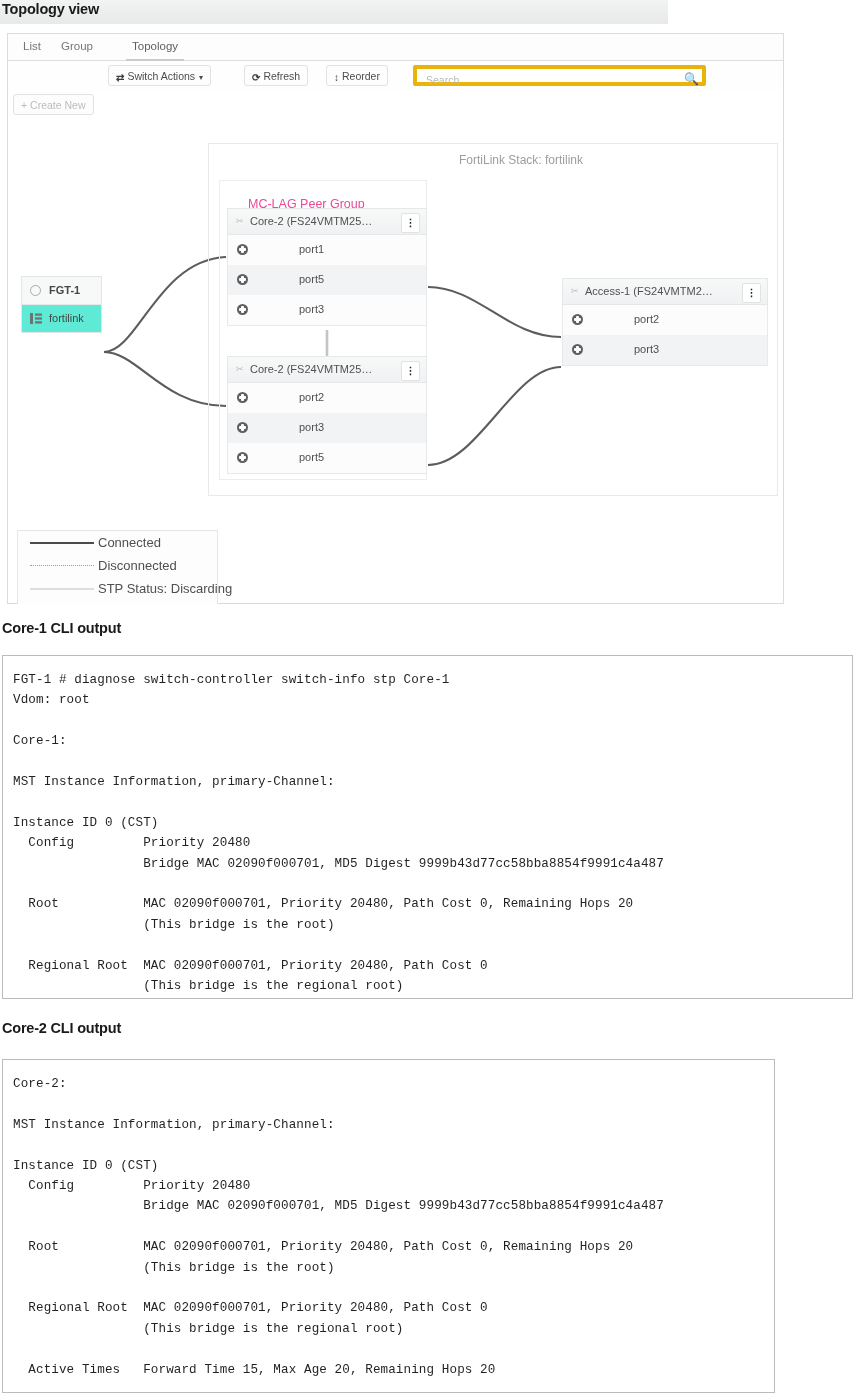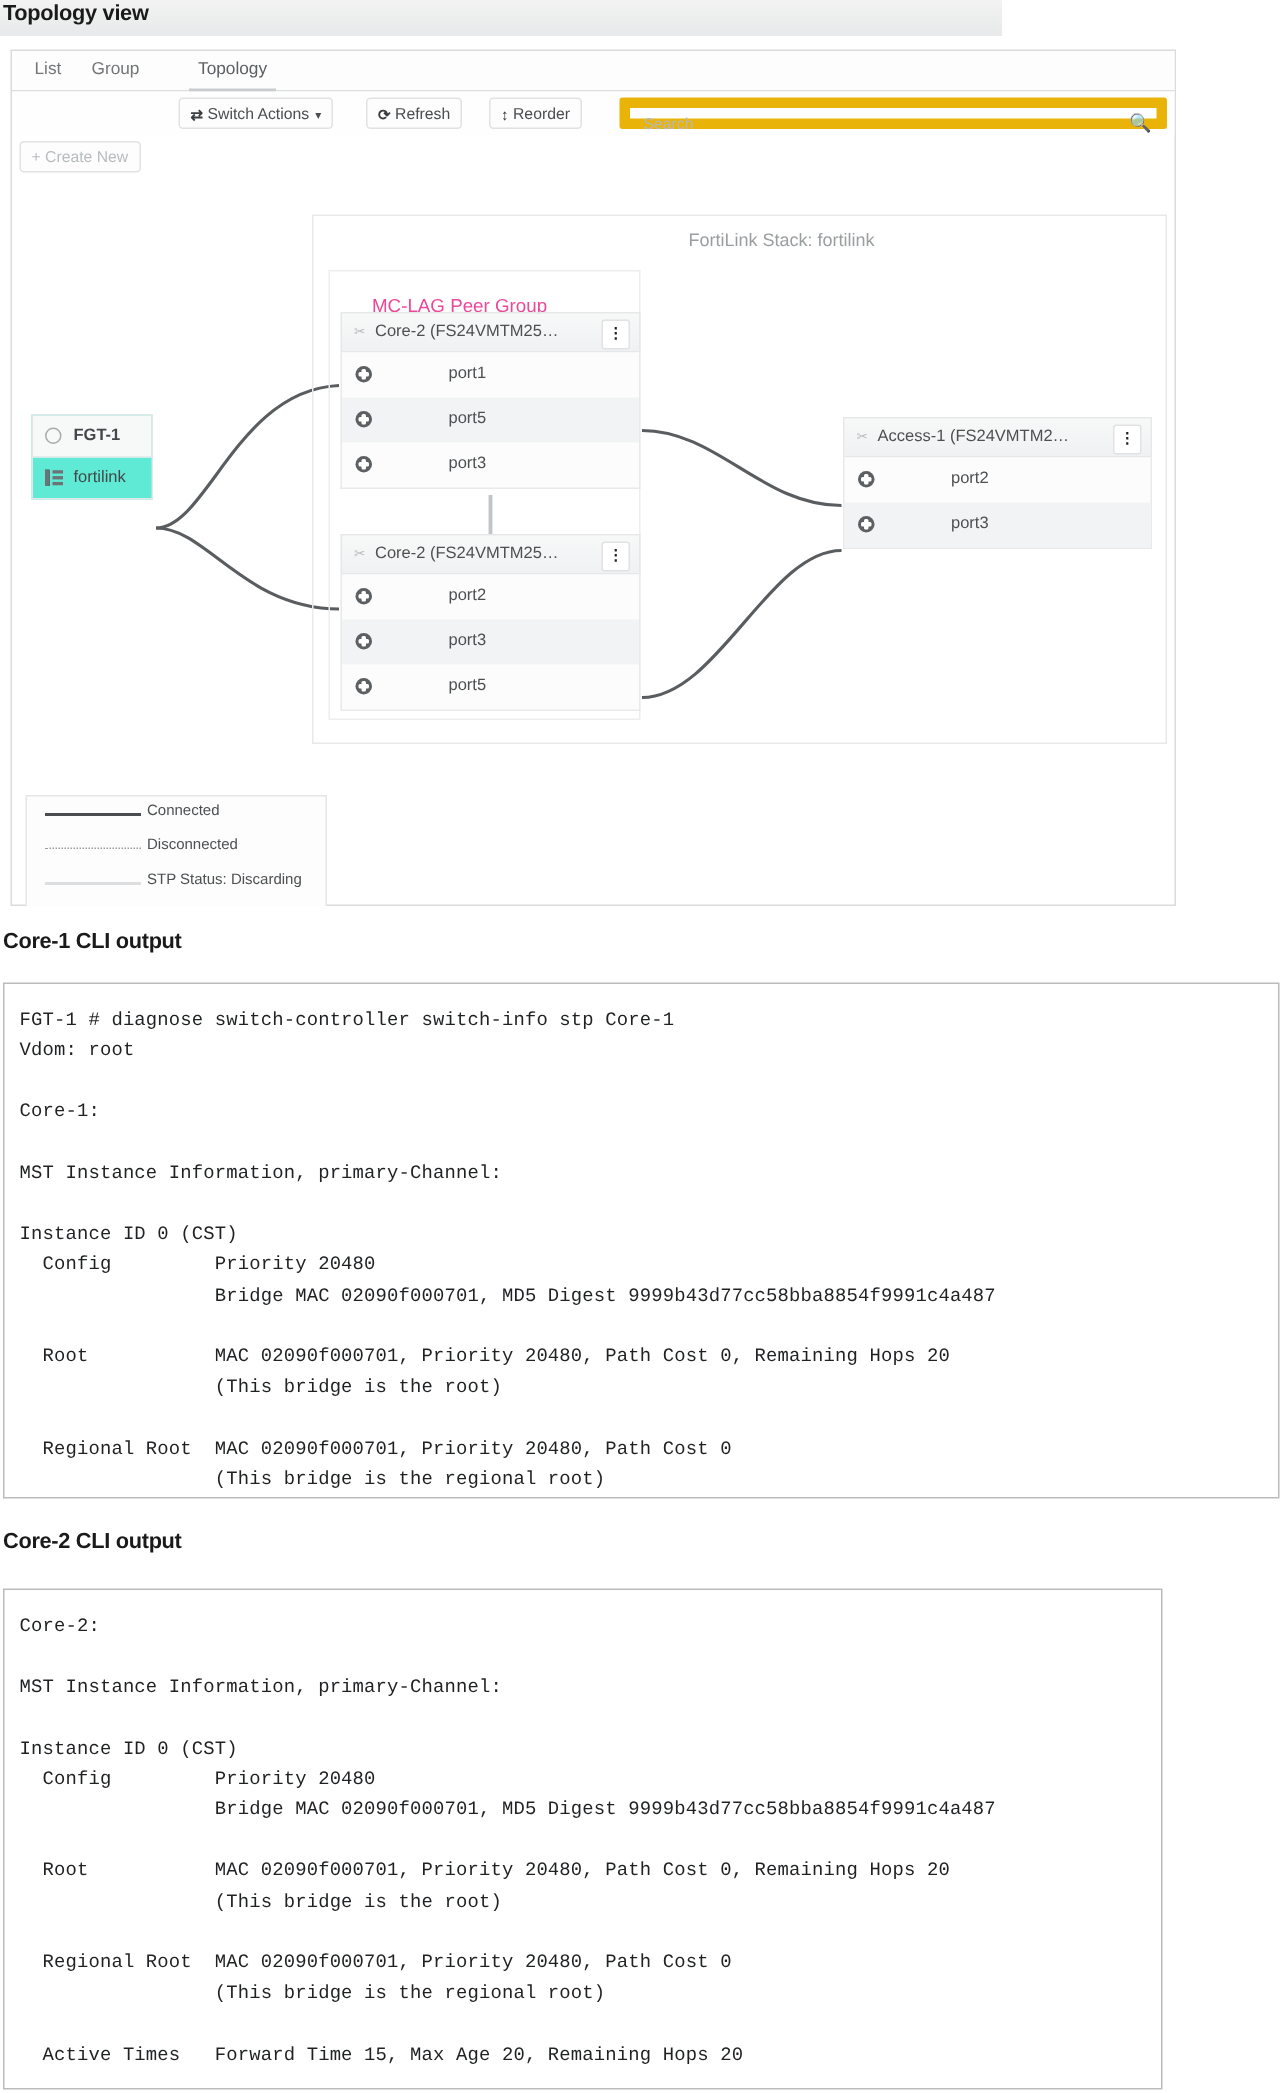--- a/index.html
+++ b/index.html
@@ -48,26 +48,26 @@
     box-sizing:border-box;background:#fefefe;
   }
   .tbtn{
     position:absolute;top:4px;height:21px;line-height:21px;
     border:1px solid #e0e2e3;border-radius:3px;background:#fdfdfd;
     font-size:10.5px;color:#4a4d50;white-space:nowrap;
     padding:0 7px;box-sizing:border-box;
   }
   .tbtn .ic{display:inline-block;margin-right:3px;color:#3a3d40;font-size:10px;font-weight:bold;vertical-align:-1px;}
   #btn-create-new{left:5px;color:#b9bcbe;margin-top:29px;}
-  #btn-switch-actions{left:111px;}
+  #btn-switch-actions{left:100px;}
   #btn-refresh{left:236px;}
   #btn-reorder{left:318px;}
   .searchwrap{
-    position:absolute;left:405px;top:4px;width:365px;height:21px;
-    border:7px solid #eab308;border-radius:2px;background:#fff;box-sizing:border-box;
+    position:absolute;left:405px;top:4px;width:293px;height:21px;
+    border:4px solid #eab308;border-radius:2px;background:#fff;box-sizing:border-box;
   }
   .searchwrap input{
     position:absolute;left:7px;top:0;width:320px;height:19px;border:0;outline:0;
     font-family:"Liberation Sans",sans-serif;font-size:10.5px;color:#6d7072;background:transparent;
   }
   .searchwrap input::placeholder{color:#b6b9bb;}
   .search-ic{
     position:absolute;right:4px;top:2px;width:14px;height:16px;
     font-size:12px;color:#15181a;font-weight:bold;text-align:center;line-height:16px;
   }
@@ -151,21 +151,21 @@
   }
   #node-fgt .fl{
     position:absolute;left:8px;top:8px;width:12px;height:11px;
   }
 
   
   .legend{
     position:absolute;left:9px;top:440px;width:201px;height:104px;
     border:1px solid #e4e6e7;background:#fdfdfd;box-sizing:border-box;
   }
-  .lgrow{position:relative;height:23px;font-size:10px;color:#4d5052;}
+  .lgrow{position:relative;height:23px;font-size:13px;color:#4d5052;}
   .lgrow .ln{position:absolute;left:12px;top:11px;width:64px;height:0;}
   .lgrow .lt{position:absolute;left:80px;top:4px;white-space:nowrap;}
 
   
   .cli{
     position:absolute;left:2px;box-sizing:border-box;
     border:1px solid #b9bbbd;background:#ffffff;
     font-family:"Liberation Mono","DejaVu Sans Mono",monospace;
     font-size:12.6px;line-height:20.4px;color:#1f2123;
     padding:14px 10px 10px 10px;white-space:pre;overflow:hidden;

